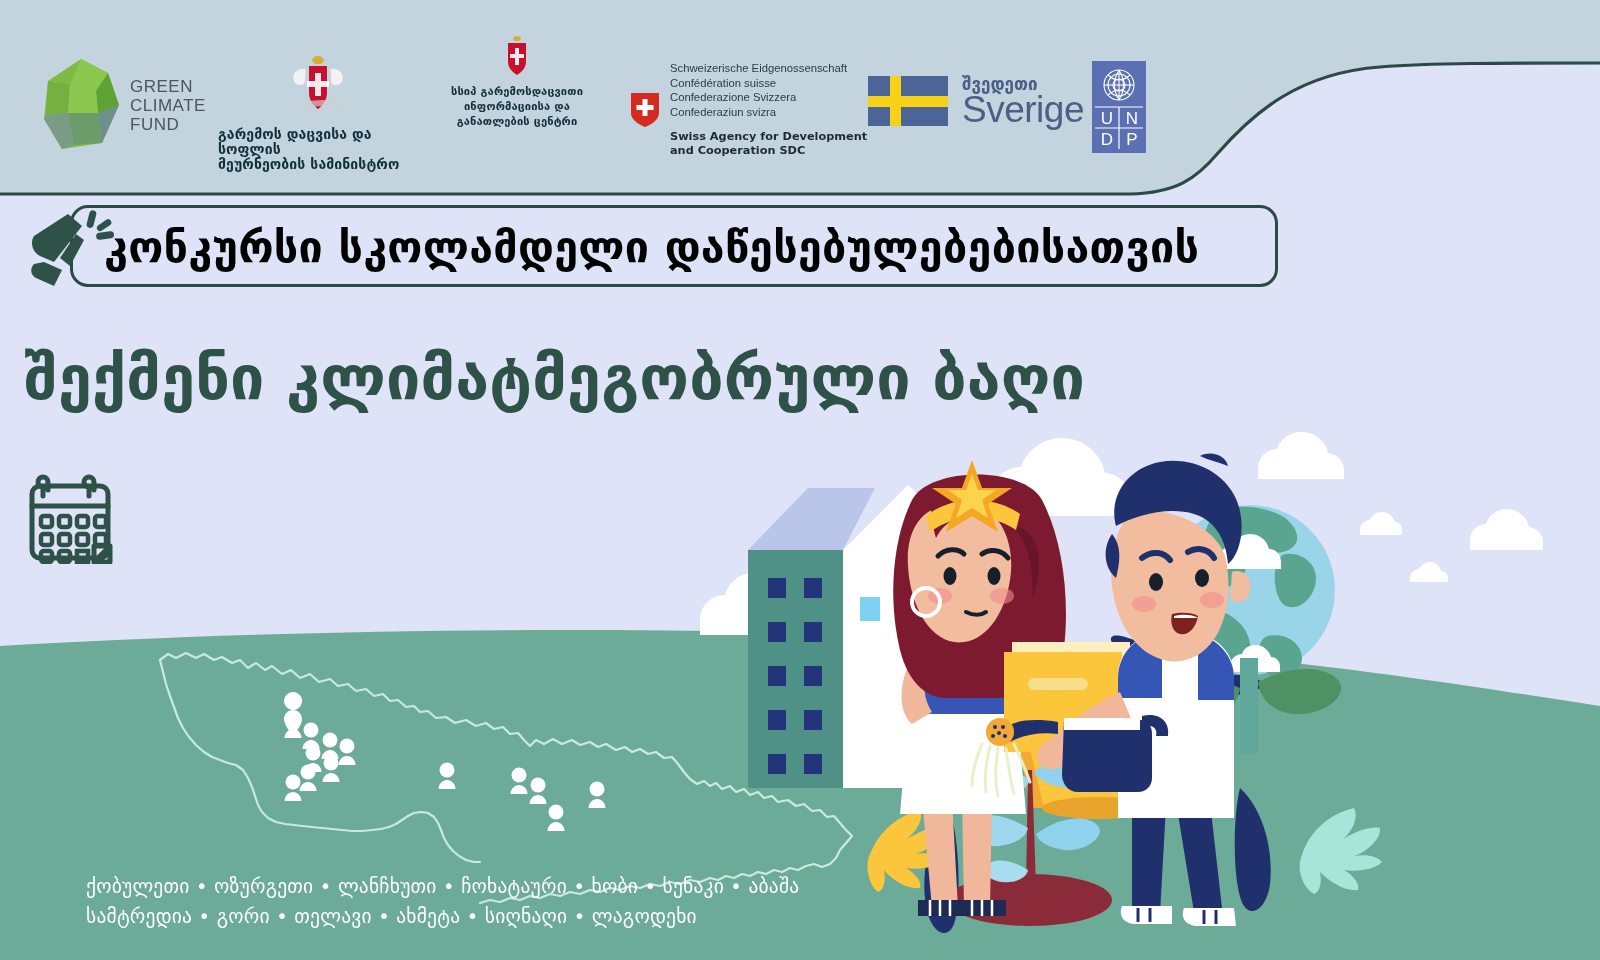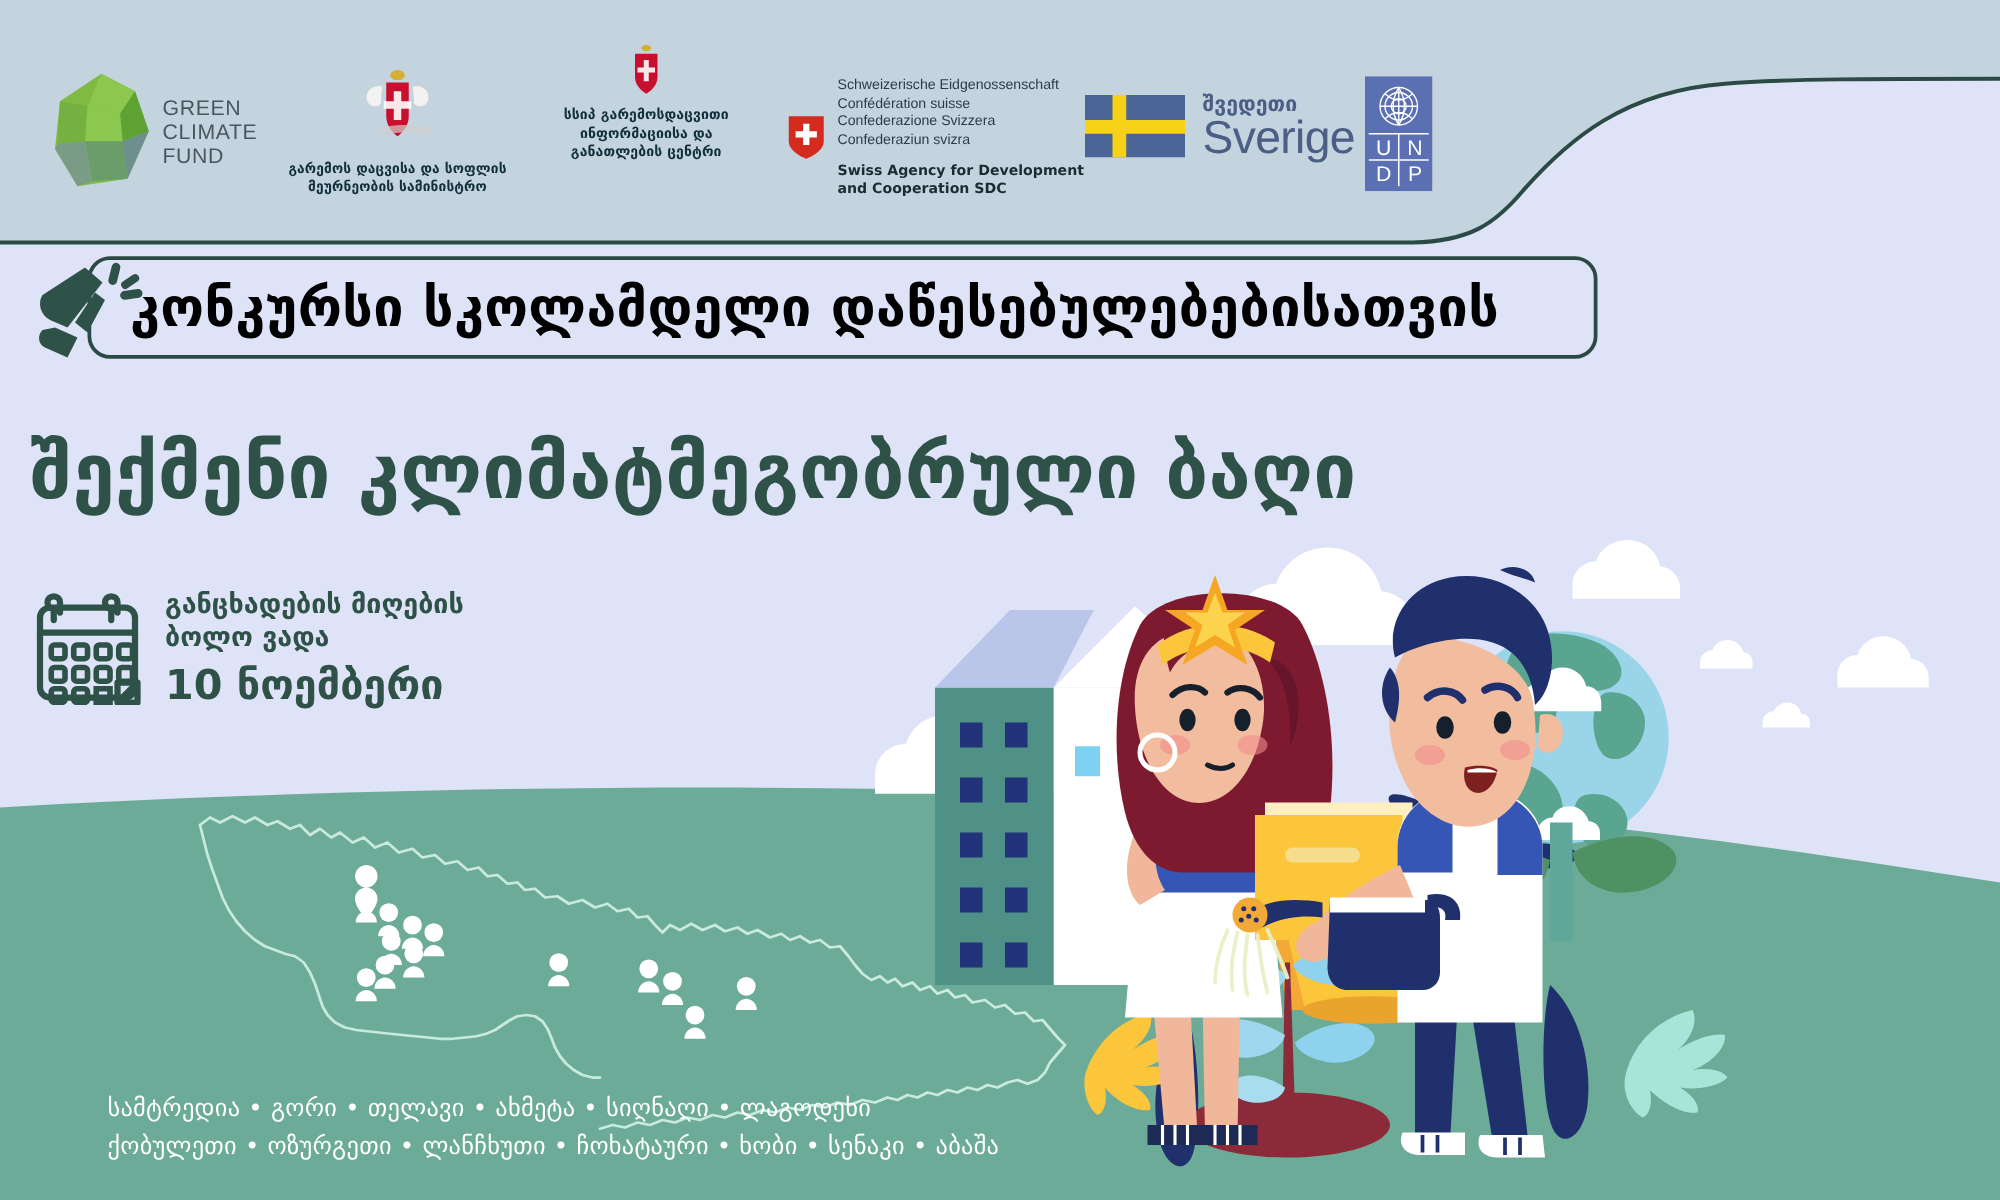--- a/index.html
+++ b/index.html
@@ -28,22 +28,22 @@
   .gcf .gcf-txt{
     font-family:"Liberation Sans",sans-serif;
     font-size:17px;line-height:19px;font-weight:400;
     color:#4a5560;letter-spacing:.5px;
   }
 
   
   .moe{left:218px;top:36px;width:200px;}
   .moe .crest{width:56px;height:66px;display:block;margin:0 auto 6px;}
   .moe .moe-txt{
-    font-size:11px;line-height:15px;color:#12303c;font-weight:700;
-    text-align:center;letter-spacing:.1px;
+    font-size:14px;line-height:15px;color:#12303c;font-weight:700;
+    letter-spacing:.1px;
   }
 
   
   .eiec{left:432px;top:17px;width:170px;}
   .eiec .crest2{width:30px;height:44px;display:block;margin:0 auto 4px;}
   .eiec .eiec-txt{
     font-size:11.2px;line-height:15px;color:#12303c;font-weight:700;
     text-align:center;letter-spacing:.1px;
   }
 
@@ -605,25 +605,20 @@
         <rect x="71" y="62" width="11" height="11" rx="2.5"></rect>
         <rect x="17" y="79" width="11" height="11" rx="2.5"></rect>
         <rect x="35" y="79" width="11" height="11" rx="2.5"></rect>
         <path d="M53,79 l11,0 l0,11 l-11,0 z"></path>
       </g>
       <g fill="none" stroke="#2e5148" stroke-width="5" stroke-linejoin="round">
         <path d="M70,74 l16,0 l0,16 l-16,0 z"></path>
         <path d="M70,90 l16,-16"></path>
       </g>
     </svg>
-    <div class="dl-lines">
-      <div class="dl-small">განცხადების მიღების</div>
-      <div class="dl-small">ბოლო ვადა</div>
-      <div class="dl-big">10 ნოემბერი</div>
-    </div>
   </div>
 
   <div class="munis">
+    <div>ქობულეთი • ოზურგეთი • ლანჩხუთი • ჩოხატაური • ხობი • სენაკი • აბაშა</div>
     <div>სამტრედია • გორი • თელავი • ახმეტა • სიღნაღი • ლაგოდეხი</div>
-    <div>ქობულეთი • ოზურგეთი • ლანჩხუთი • ჩოხატაური • ხობი • სენაკი • აბაშა</div>
   </div>
 
 </div>
 
 </body></html>

